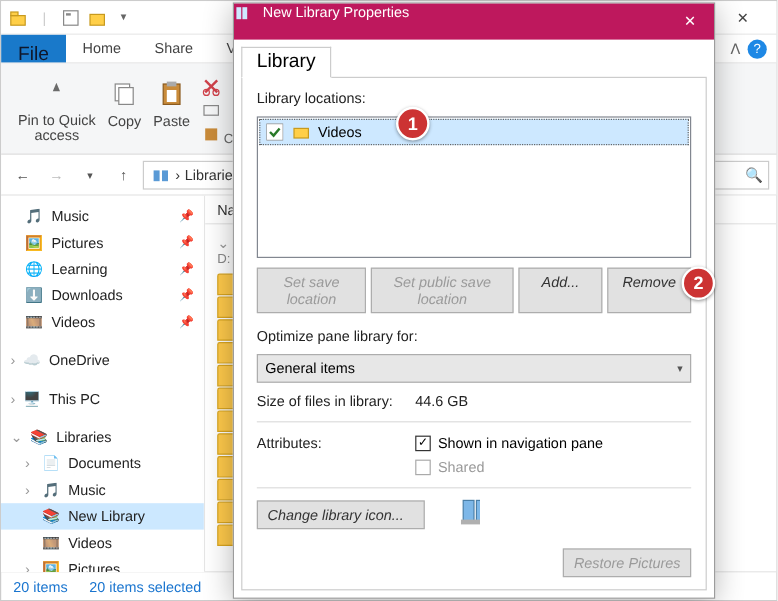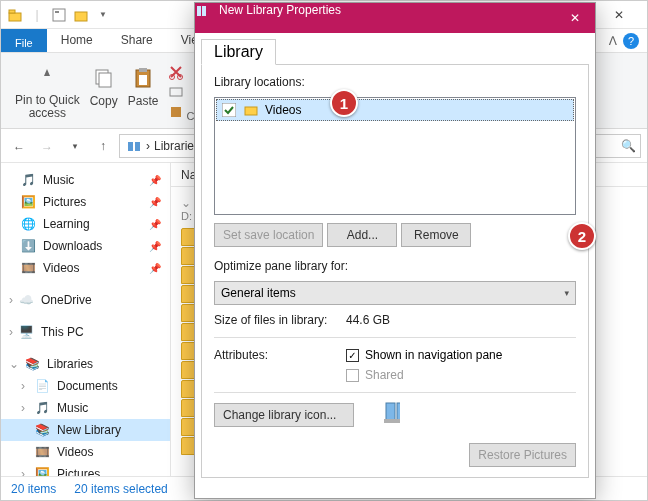--- a/index.html
+++ b/index.html
@@ -6,21 +6,21 @@
 body { background: #fff; width: 648px; height: 501px; overflow: hidden; position: relative; }
 
 
 .explorer { width: 648px; height: 501px; border: 1px solid #ccc; display: flex; flex-direction: column; }
 .titlebar { height: 28px; background: #fff; border-bottom: 1px solid #e5e5e5; display: flex; align-items: center; padding: 0 6px; gap: 6px; }
 .tb-icon { width: 16px; height: 16px; display: inline-flex; align-items: center; justify-content: center; }
 .win-controls { margin-left: auto; display: flex; gap: 2px; }
 .win-btn { width: 44px; height: 28px; display: flex; align-items: center; justify-content: center; color: #444; }
 
 .ribbon-tabs { height: 24px; display: flex; align-items: stretch; border-bottom: 1px solid #e1e1e1; background: #fff; }
-.file-tab { background: #1979ca; color: #ffffff; padding: 8px 14px; font-size: 11px; }
+.file-tab { background: #1979ca; color: #0f172a; padding: 8px 14px; font-size: 16px; }
 .rtab { padding: 4px 14px; color: #444; }
 .help-q { margin-left: auto; display: flex; align-items: center; gap: 6px; padding: 0 8px; }
 .chev { color: #666; }
 .qmark { width: 16px; height: 16px; border-radius: 50%; background: #1e88e5; color: #fff; display: flex; align-items: center; justify-content: center; font-size: 11px; }
 
 .ribbon { height: 76px; background: #f5f6f7; border-bottom: 1px solid #dadada; display: flex; padding: 4px 6px; gap: 4px; }
 .rgroup { display: flex; flex-direction: row; align-items: center; padding: 0 8px; border-right: 1px solid #e1e1e1; }
 .rgroup-body { display: flex; gap: 10px; flex: 1; align-items: flex-start; padding-top: 4px; }
 .rgroup-label { font-size: 11px; color: #666; margin-top: auto; padding-bottom: 2px; }
 .rbtn { display: flex; flex-direction: column; align-items: center; gap: 2px; font-size: 11px; color: #444; }
@@ -57,21 +57,21 @@
 .dlg-title { height: 30px; background: #be185d; color: #fff; display: flex; align-items: flex-start; padding: 0 0; gap: 8px; font-size: 12px; }
 .dlg-close { margin-left: auto; width: 40px; height: 30px; display: flex; align-items: center; justify-content: center; color: #fff; }
 .dlg-tabs { display: flex; padding: 6px 6px 0 6px; }
 .dlg-tab { border: 1px solid #ccc; border-bottom: 1px solid #fff; background: #fff; padding: 3px 12px; font-size: 16px; position: relative; z-index: 2; }
 .dlg-page { border: 1px solid #ccc; margin: -1px 6px 6px 6px; flex: 1; padding: 10px 12px; display: flex; flex-direction: column; gap: 8px; background: #fff; }
 .lbl { font-size: 12px; color: #222; }
 .locbox { border: 1px solid #828790; height: 118px; background: #fff; }
 .locrow { display: flex; align-items: center; gap: 6px; padding: 2px 4px; background: #cde8ff; border: 1px dotted #666; margin: 1px; }
 .locrow .fname { font-size: 12px; }
 .btnrow { display: flex; gap: 4px; }
-.dbtn { border: 1px solid #adadad; background: #e1e1e1; padding: 4px 8px; font-size: 12px; color: #333; min-width: 70px; text-align: center; }
+.dbtn { border: 1px solid #adadad; background: #e1e1e1; padding: 4px 8px; font-size: 12px; color: #333; min-width: 70px; text-align: center; font-style: italic; }
 .dbtn.disabled { color: #9a9a9a; }
 .sel-box { border: 1px solid #adadad; background: #e7e7e7; padding: 4px 6px; display: flex; align-items: center; justify-content: space-between; }
 .field-row { display: flex; gap: 12px; }
 .field-label { width: 120px; }
 .checkrow { display: flex; align-items: center; gap: 6px; }
 .chk { width: 13px; height: 13px; border: 1px solid #333; display: inline-flex; align-items: center; justify-content: center; font-size: 10px; background: #fff; }
 .chk.off { border-color: #aaa; }
 .hr { border-top: 1px solid #ddd; margin: 2px 0; }
 .libicon-row { display: flex; gap: 30px; }
 .dlg-footer { display: flex; justify-content: flex-end; gap: 6px; padding: 8px 12px; }
@@ -344,20 +344,21 @@
         <span class="nicon">
             <svg width="14" height="14">
               <rect x="1" y="4" width="12" height="8" fill="#ffcf48" stroke="#c79a1e"></rect>
             </svg>
           </span>
         <span class="fname">Videos</span>
       </div>
     </div>
     <div class="btnrow">
       <div class="dbtn disabled">Set save location</div>
+      <div class="dbtn disabled">Set public save location</div>
       <div class="dbtn">Add...</div>
       <div class="dbtn">Remove</div>
     </div>
     <div class="lbl" style="margin-top:4px">Optimize pane library for:</div>
     <div class="sel-box">
       <span>General items</span>
       <span style="font-size:9px;color:#555">▾</span>
     </div>
     <div class="field-row">
       <span class="lbl field-label">Size of files in library:</span>

